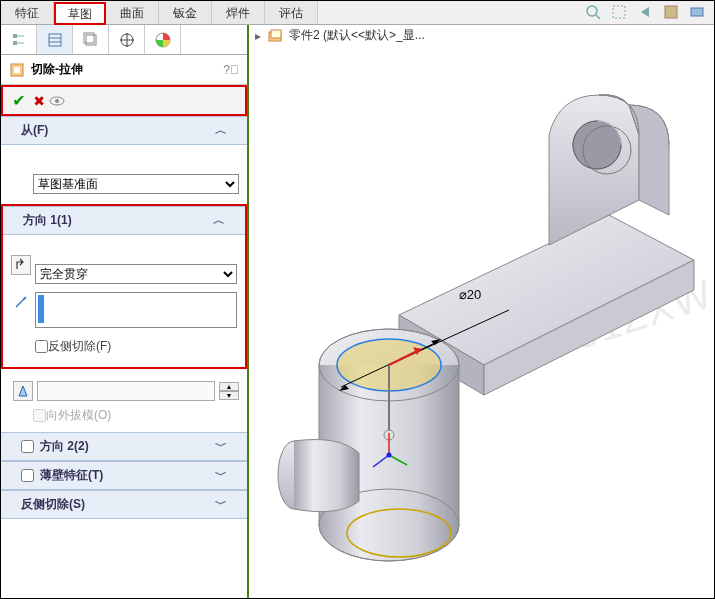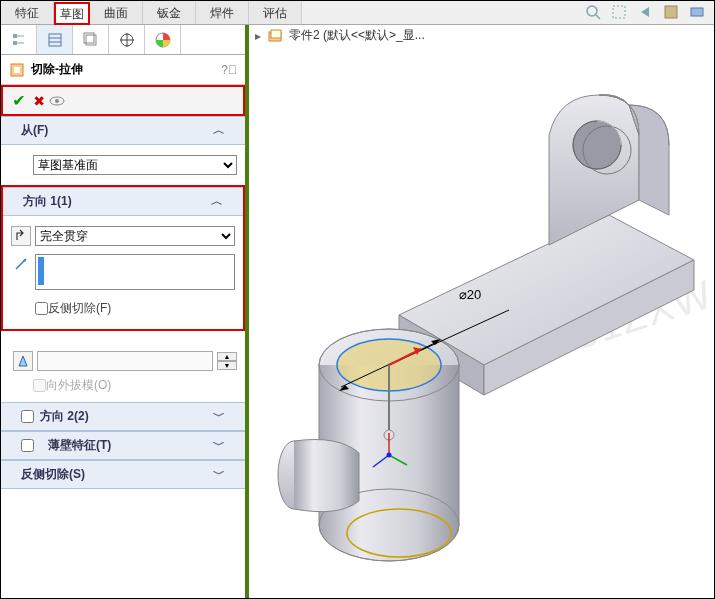--- a/index.html
+++ b/index.html
@@ -1,27 +1,27 @@
 <!DOCTYPE html>
 <html><head>
 <meta charset="utf-8">
 <style>
 * { box-sizing: border-box; margin: 0; padding: 0; font-family: "Microsoft YaHei", Arial, sans-serif; font-size: 12px; }
 body { background: #fff; width: 715px; height: 599px; overflow: hidden; position: relative; border: 1px solid #000; }
 
 .tabbar { display: flex; height: 24px; background: #f0f0f0; border-bottom: 1px solid #aaa; }
 .tab { padding: 4px 14px; border-right: 1px solid #ccc; color: #333; cursor: pointer; background: #e8e8e8; }
 .tab.active { background: #fff; border-bottom: 1px solid #fff; position: relative; top: 1px; }
-.tab.red-box { border: 2px solid #d00; padding: 2px 4px; }
+.tab.red-box { border: 2px solid #d00; padding: 2px 12px; }
 
 .viewport-toolbar { position: absolute; right: 8px; top: 2px; display: flex; gap: 8px; }
 .vt-icon { width: 18px; height: 18px; display: flex; align-items: center; justify-content: center; color: #888; }
 
 .main { display: flex; height: calc(100% - 24px); }
-.panel { width: 248px; background: #fff; border-right: 4px solid #4d7c0f; display: flex; flex-direction: column; }
+.panel { width: 248px; background: #fff; border-right: 2px solid #4d7c0f; display: flex; flex-direction: column; }
 .viewport { flex: 1; position: relative; background: #fff; }
 
 .panel-tabs { display: flex; height: 30px; border-bottom: 1px solid #aaa; }
 .panel-tab { width: 36px; display: flex; align-items: center; justify-content: center; border-right: 1px solid #ccc; }
 .panel-tab.active { background: #e6eef7; }
 
 .feature-header { display: flex; align-items: center; padding: 6px 8px; border-bottom: 1px solid #ccc; }
 .feature-header .title { font-weight: bold; margin-left: 6px; flex: 1; }
 .help-icon { color: #888; cursor: pointer; }
 
@@ -29,21 +29,21 @@
 .confirm-row.red-border { border: 2px solid #d00; }
 .ok-icon { color: #090; font-size: 16px; width: 20px; text-align: center; cursor: pointer; }
 .cancel-icon { color: #c00; font-size: 14px; width: 20px; text-align: center; cursor: pointer; }
 .eye-icon { color: #999; width: 20px; text-align: center; cursor: pointer; }
 
 .section-header { background: #e8eef7; padding: 5px 20px; border-top: 1px solid #b0c4de; border-bottom: 1px solid #b0c4de; display: flex; justify-content: space-between; align-items: center; font-weight: bold; color: #335; }
 .chev { color: #668; cursor: pointer; }
 
 .section-body { padding: 6px 8px; }
 .select-row { display: flex; align-items: center; margin: 4px 0; gap: 4px; }
-.select-row select, .select-row input[type=text] { flex: 1; height: 20px; font-size: 12px; background: #fff; border: 1px solid #888; }
+.select-row select, .select-row input[type=text] { flex: 1; height: 20px; font-size: 12px; background: #fff; border: 1px solid #888; margin-top: 19px; }
 .mini-icon { width: 20px; height: 20px; display: flex; align-items: center; justify-content: center; color: #666; border: 1px solid transparent; }
 .mini-icon.btn { border: 1px solid #aaa; background: #f4f4f4; cursor: pointer; }
 
 .dir1-box { border: 2px solid #d00; padding-bottom: 4px; }
 .selection-box { background: #fff; border: 1px solid #888; height: 36px; margin: 4px 0 4px 24px; display: flex; align-items: flex-start; padding: 2px; }
 .sel-highlight { width: 6px; height: 28px; background: #3a8ee6; }
 
 .check-row { display: flex; align-items: center; margin: 6px 0 2px 24px; color: #444; }
 .check-row.disabled { color: #aaa; }
 .spinner { width: 20px; display: flex; flex-direction: column; }
@@ -203,21 +203,21 @@
             <div class="sel-highlight"></div>
           </div>
         </div>
         <div class="check-row">
           <input type="checkbox" style="">
           <span>反侧切除(F)</span>
         </div>
       </div>
     </div>
 
-    <div class="section-body" style="padding-top:16px;">
+    <div class="section-body" style="padding-top:8px;">
       <div class="dim-input">
         <div class="mini-icon btn">
           <svg width="14" height="14">
               <path d="M3 12 L7 2 L11 12 Z" fill="#9cf" stroke="#369"></path>
             </svg>
         </div>
         <input type="text" disabled="" style="">
         <div class="spinner">
           <div class="spin-btn">▲</div>
           <div class="spin-btn">▼</div>
@@ -231,21 +231,21 @@
 
     <div class="section-header">
       <span style="display:flex;align-items:center;gap:6px;">
         <input type="checkbox" style="">
         <span>方向 2(2)</span>
       </span>
       <span class="chev">﹀</span>
     </div>
 
     <div class="section-header">
-      <span style="display:flex;align-items:center;gap:14px;">
+      <span style="display:flex;align-items:center;gap:6px;">
         <input type="checkbox" style="">
         <span>薄壁特征(T)</span>
       </span>
       <span class="chev">﹀</span>
     </div>
 
     <div class="section-header">
       <span>反侧切除(S)</span>
       <span class="chev">﹀</span>
     </div>

